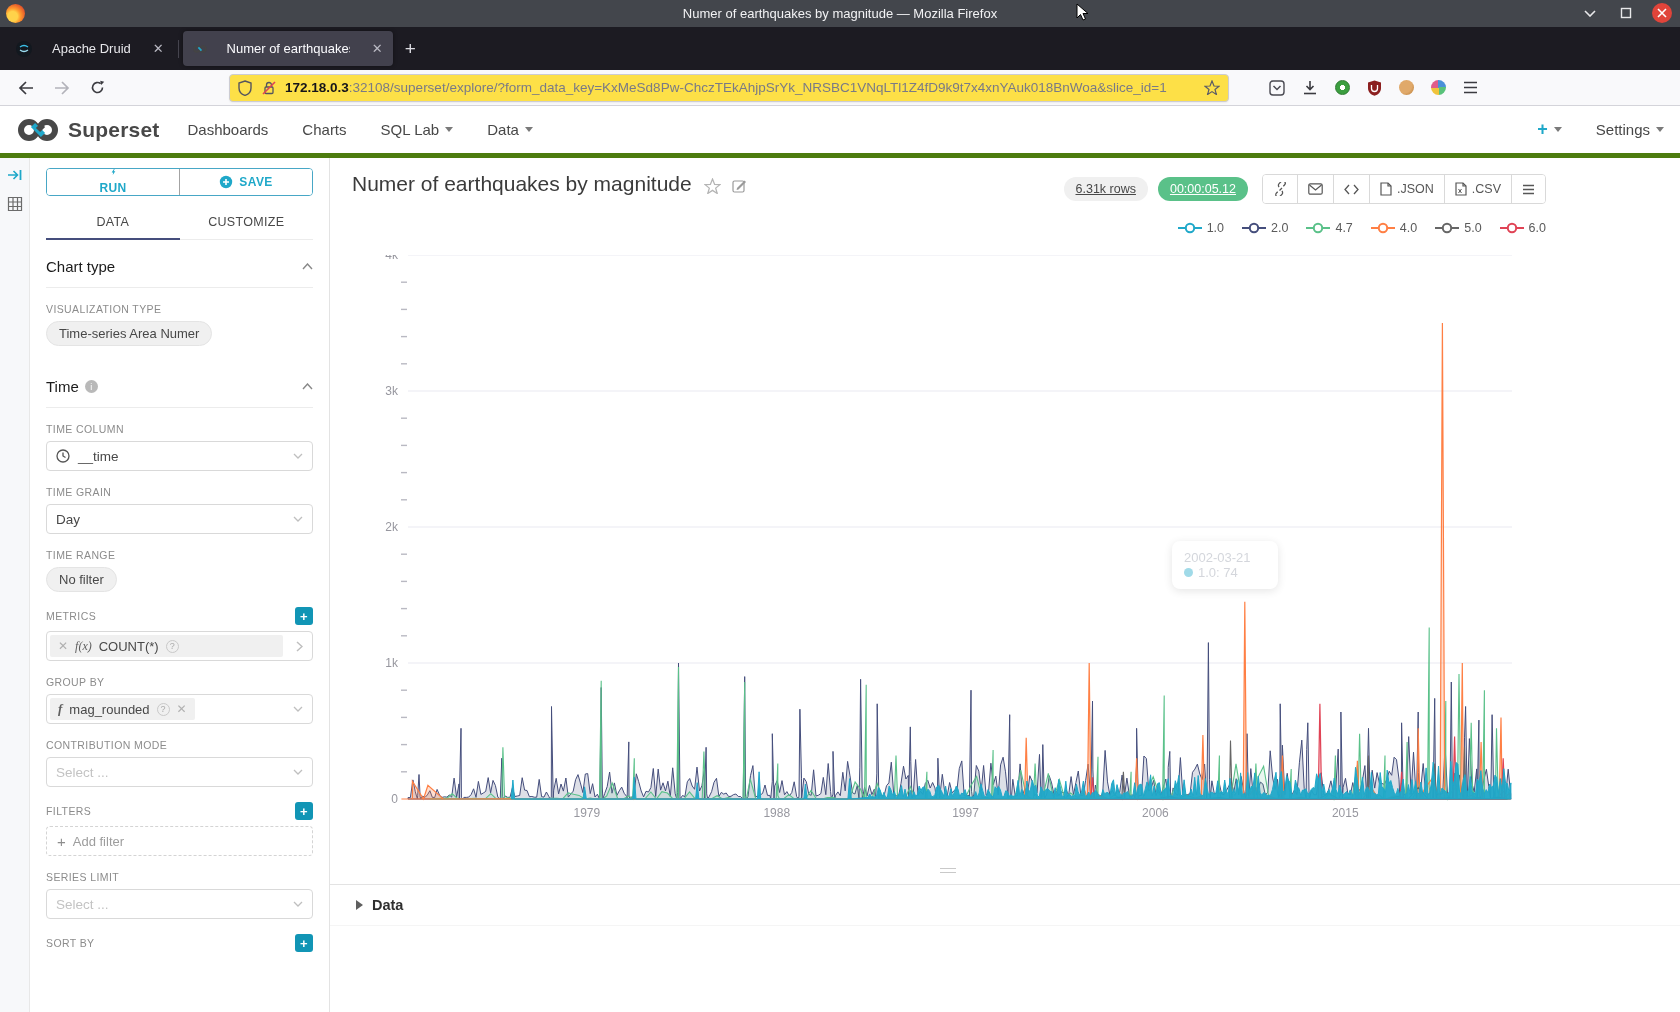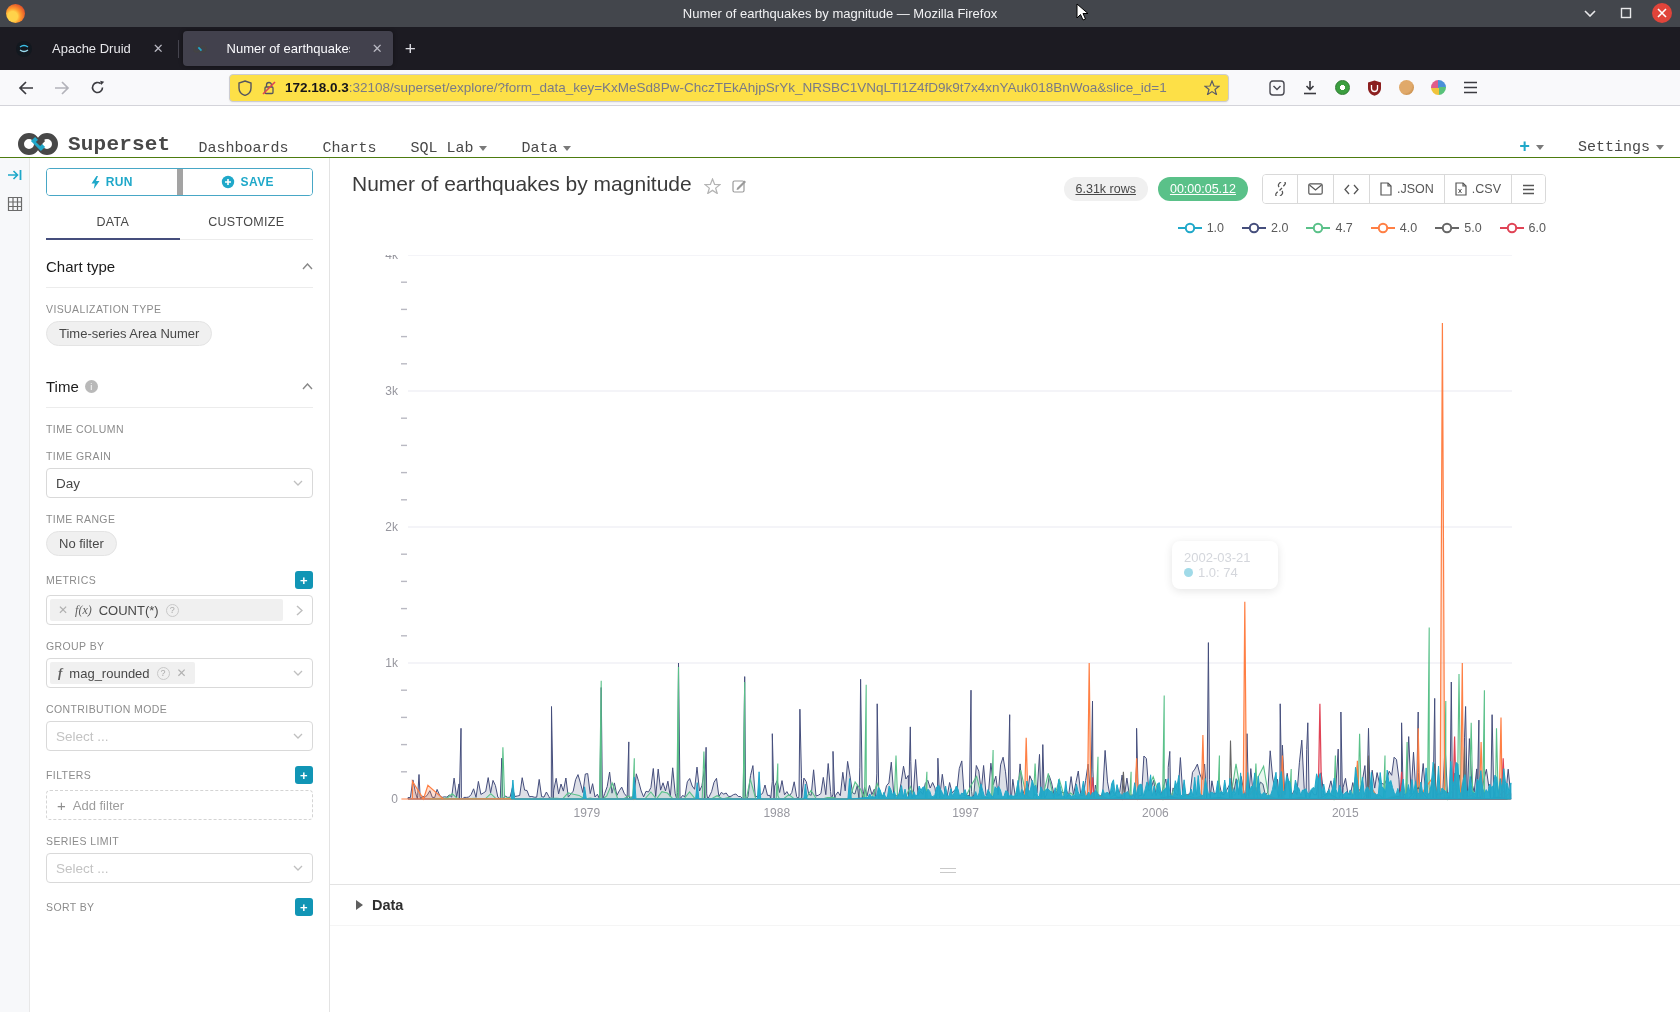--- a/index.html
+++ b/index.html
@@ -30,38 +30,38 @@
   .nav-icons .fwd { color:#b3b3ba; }
   .urlbar { width:1000px; height:28px; margin-left:110px; background:#fde047; border:1px solid #ccccd3; border-radius:4px;
             box-shadow:0 1px 2px rgba(0,0,0,.06); display:flex; align-items:center; padding:0 8px; }
   .url-text { flex:1; font-size:13.5px; color:#7a7a85; white-space:nowrap; overflow:hidden; margin-left:8px; }
   .url-text b { color:#15141a; font-weight:bold; }
   .url-star { color:#5b5b66; margin-left:6px; }
   .ext-icons { display:flex; align-items:center; gap:17px; margin-left:40px; }
   .dot-ext { width:15px; height:15px; border-radius:50%; }
 
   
-  .ss-nav { height:52px; background:#fff; border-bottom:1px solid #4d7c0f; display:flex; align-items:flex-end; padding:0 16px;font-family:Liberation Mono, monospace; }
+  .ss-nav { height:52px; background:#fff; border-bottom:5px solid #4d7c0f; display:flex; align-items:center; padding:0 16px; }
   .brand { display:flex; align-items:center; gap:8px; margin-right:28px; }
   .brand-name { font-size:21px; font-weight:bold; color:#484848; letter-spacing:.2px; }
   .ss-menu { display:flex; align-items:center; gap:34px; font-size:15px; color:#484848; }
   .menu-item { display:flex; align-items:center; gap:6px; }
   .ss-right { margin-left:auto; display:flex; align-items:center; gap:34px; font-size:15px; color:#484848; }
   .plus-teal { color:#1FA8C9; font-weight:bold; font-size:18px; }
   .caret-d { width:0; height:0; border-left:4px solid transparent; border-right:4px solid transparent; border-top:5px solid #7a7a7a; display:inline-block; }
 
   
   .workspace { display:flex; height:854px; }
   .iconstrip { width:30px; background:#f7f8fa; border-right:1px solid #e8e8e8; display:flex; flex-direction:column; align-items:center; padding-top:10px; gap:14px; }
   .controls { width:300px; background:#fff; border-right:1px solid #e3e3e3; padding:0 16px; overflow:hidden; }
 
   .run-save { display:flex; margin-top:10px; border:1px solid #47a7c6; border-radius:4px; overflow:hidden; }
   .run-save button { flex:1; height:26px; background:#fff; border:none; color:#1FA8C9; font-weight:bold; font-size:12px;
                      letter-spacing:.4px; display:flex; align-items:center; justify-content:center; gap:6px; font-family:inherit; }
-  .run-save button:first-child { border-right:6px solid #a3a3a3; }
+  .run-save button:first-child { border-right:1px solid #a3a3a3;flex-direction:column; }
 
   .ctl-tabs { display:flex; margin-top:10px; border-bottom:1px solid #ececec; }
   .ctl-tab { flex:1; text-align:center; padding:9px 0 10px; font-size:12.5px; letter-spacing:.3px; color:#484848; position:relative; }
   .ctl-tab.active::after { content:""; position:absolute; left:0; right:0; bottom:-1px; height:2.5px; background:#454e7c; }
 
   .section-hd { display:flex; align-items:center; justify-content:space-between; padding:18px 0 12px; border-bottom:1px solid #ececec; }
   .section-hd .hd { font-size:15px; color:#1b1b1b; display:flex; align-items:center; gap:6px; }
   .info-dot { width:13px; height:13px; border-radius:50%; background:#b9b9b9; color:#fff; font-size:9px; display:inline-flex; align-items:center; justify-content:center; }
 
   .ctl-label { font-size:10.5px; letter-spacing:.4px; color:#8c8c8c; margin:15px 0 6px; display:flex; align-items:center; }
@@ -293,20 +293,32 @@
     <div class="section-hd" style="margin-top:14px">
       <span class="hd">
           <span>Time</span>
           <span class="info-dot">i</span>
         </span>
       <svg class="ic" width="11" height="7" viewBox="0 0 11 7">
           <polyline points="1,6 5.5,1 10,6" fill="none" stroke="#888" stroke-width="1.4"></polyline>
         </svg>
     </div>
     <div class="ctl-label">TIME COLUMN</div>
+    <div class="select">
+      <svg class="ic" width="14" height="14" viewBox="0 0 14 14" style="margin-right:8px">
+          <circle cx="7" cy="7" r="6" fill="none" stroke="#555" stroke-width="1.3"></circle>
+          <path d="M7 3.5 V7 L9.5 8.5" stroke="#555" stroke-width="1.3" fill="none"></path>
+        </svg>
+      <span>__time</span>
+      <span class="sel-caret">
+          <svg class="ic" width="10" height="6" viewBox="0 0 10 6">
+            <polyline points="1,1 5,5 9,1" fill="none" stroke="#bfbfbf" stroke-width="1.3"></polyline>
+          </svg>
+        </span>
+    </div>
     <div class="ctl-label">TIME GRAIN</div>
     <div class="select">
       <span>Day</span>
       <span class="sel-caret">
           <svg class="ic" width="10" height="6" viewBox="0 0 10 6">
             <polyline points="1,1 5,5 9,1" fill="none" stroke="#bfbfbf" stroke-width="1.3"></polyline>
           </svg>
         </span>
     </div>
     <div class="ctl-label">TIME RANGE</div>

